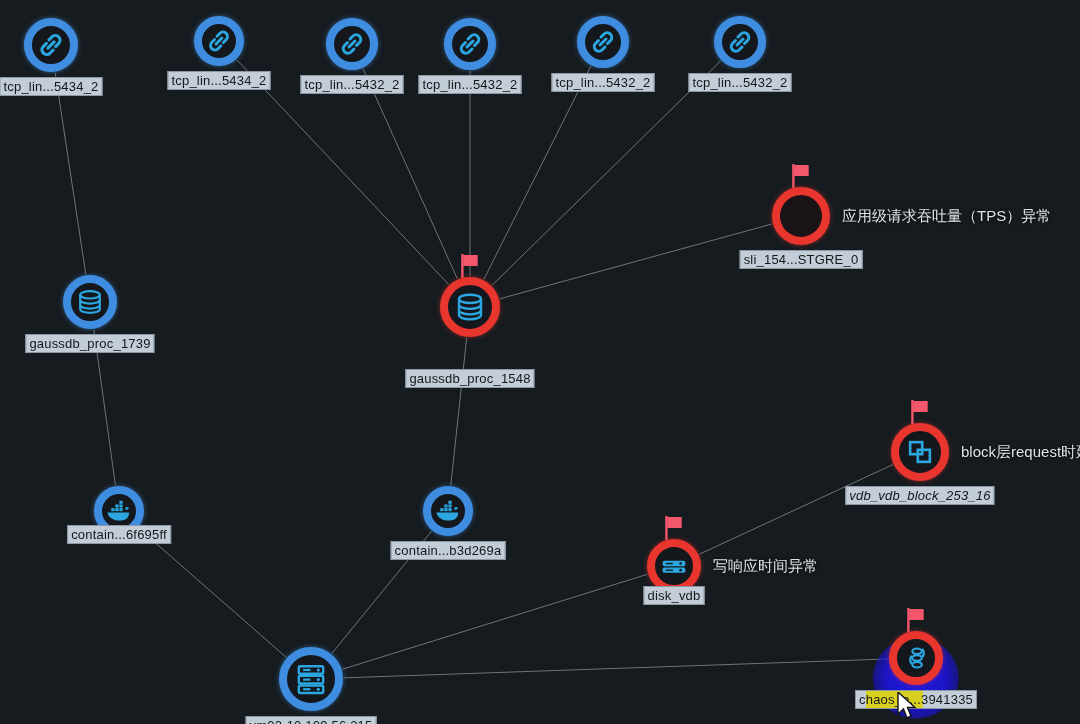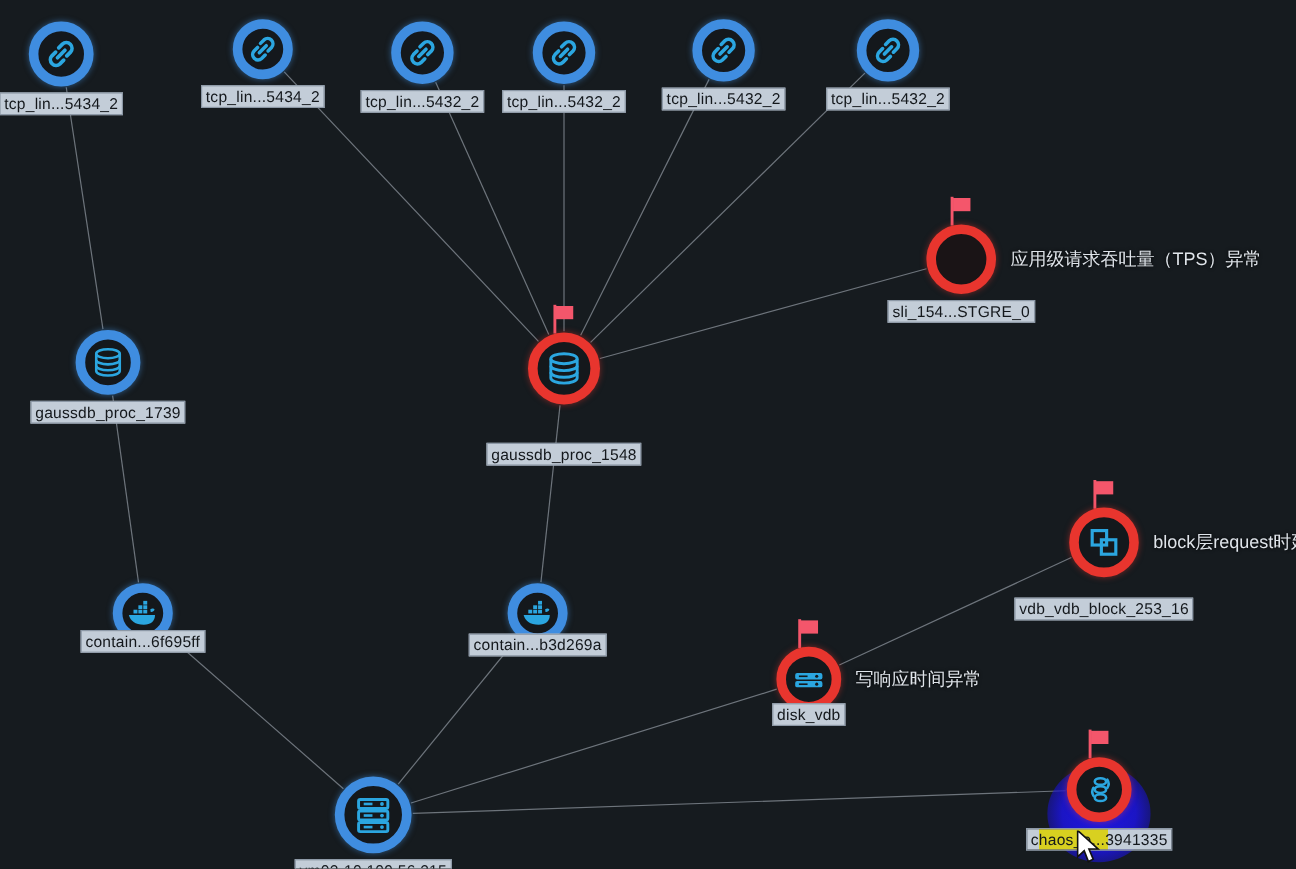--- a/index.html
+++ b/index.html
@@ -242,21 +242,21 @@
           </svg></div>
         <div class="ring red" style="width: 58px; height: 58px;"></div>
         <div class="glyph">
           <svg width="35" height="35" viewBox="0 0 32 32">
             <g stroke="#2ba6e0" stroke-width="2.4" fill="none">
               <rect x="7" y="7" width="11" height="11"></rect>
               <rect x="14" y="14" width="11" height="11"></rect>
             </g>
           </svg>
         </div>
-        <div class="nlabel" style="top: 46px;">vdb_vdb_block_253_16</div>
+        <div class="nlabel" style="top: 34px; font-style: italic;">vdb_vdb_block_253_16</div>
         <div class="anno" style="left: 41px;">block层request时延总计值异常</div>
       </div>
       <div class="node" style="left: 119px; top: 511px;">
         <div class="ring blue" style="width: 50px; height: 50px;"></div>
         <div class="glyph">
           <svg width="31" height="31" viewBox="0 0 32 32">
             <g fill="#2ba6e0">
               <rect x="8" y="13" width="3.4" height="3.2"></rect>
               <rect x="12.2" y="13" width="3.4" height="3.2"></rect>
               <rect x="16.4" y="13" width="3.4" height="3.2"></rect>
@@ -279,21 +279,21 @@
               <rect x="12.2" y="13" width="3.4" height="3.2"></rect>
               <rect x="16.4" y="13" width="3.4" height="3.2"></rect>
               <rect x="12.2" y="9.2" width="3.4" height="3.2"></rect>
               <rect x="16.4" y="9.2" width="3.4" height="3.2"></rect>
               <rect x="16.4" y="5.4" width="3.4" height="3.2"></rect>
               <path d="M4 17.5 h22.5 c0 5.2-3.6 8.4-9.6 8.4 C9.4 25.9 5.2 22.4 4 17.5 Z"></path>
               <path d="M22.5 12.5 c1.6-1.1 3-.6 3.7.3 -.5 1.6-2 2.3-3.4 2.1 Z"></path>
             </g>
           </svg>
         </div>
-        <div class="nlabel" style="top: 17px;">contain...b3d269a</div>
+        <div class="nlabel" style="top: 30px;">contain...b3d269a</div>
       </div>
       <div class="node" style="left: 674px; top: 566px;">
         <div class="flag" style="top: -51px;"><svg width="24" height="26" viewBox="0 0 24 26">
             <rect x="3.2" y="1" width="2.4" height="24" fill="#f4566b"></rect>
             <rect x="5.2" y="2" width="14.5" height="11" fill="#f4566b"></rect>
           </svg></div>
         <div class="ring red" style="width: 54px; height: 54px;"></div>
         <div class="glyph">
           <svg width="33" height="33" viewBox="0 0 32 32">
             <g fill="#2ba6e0">

